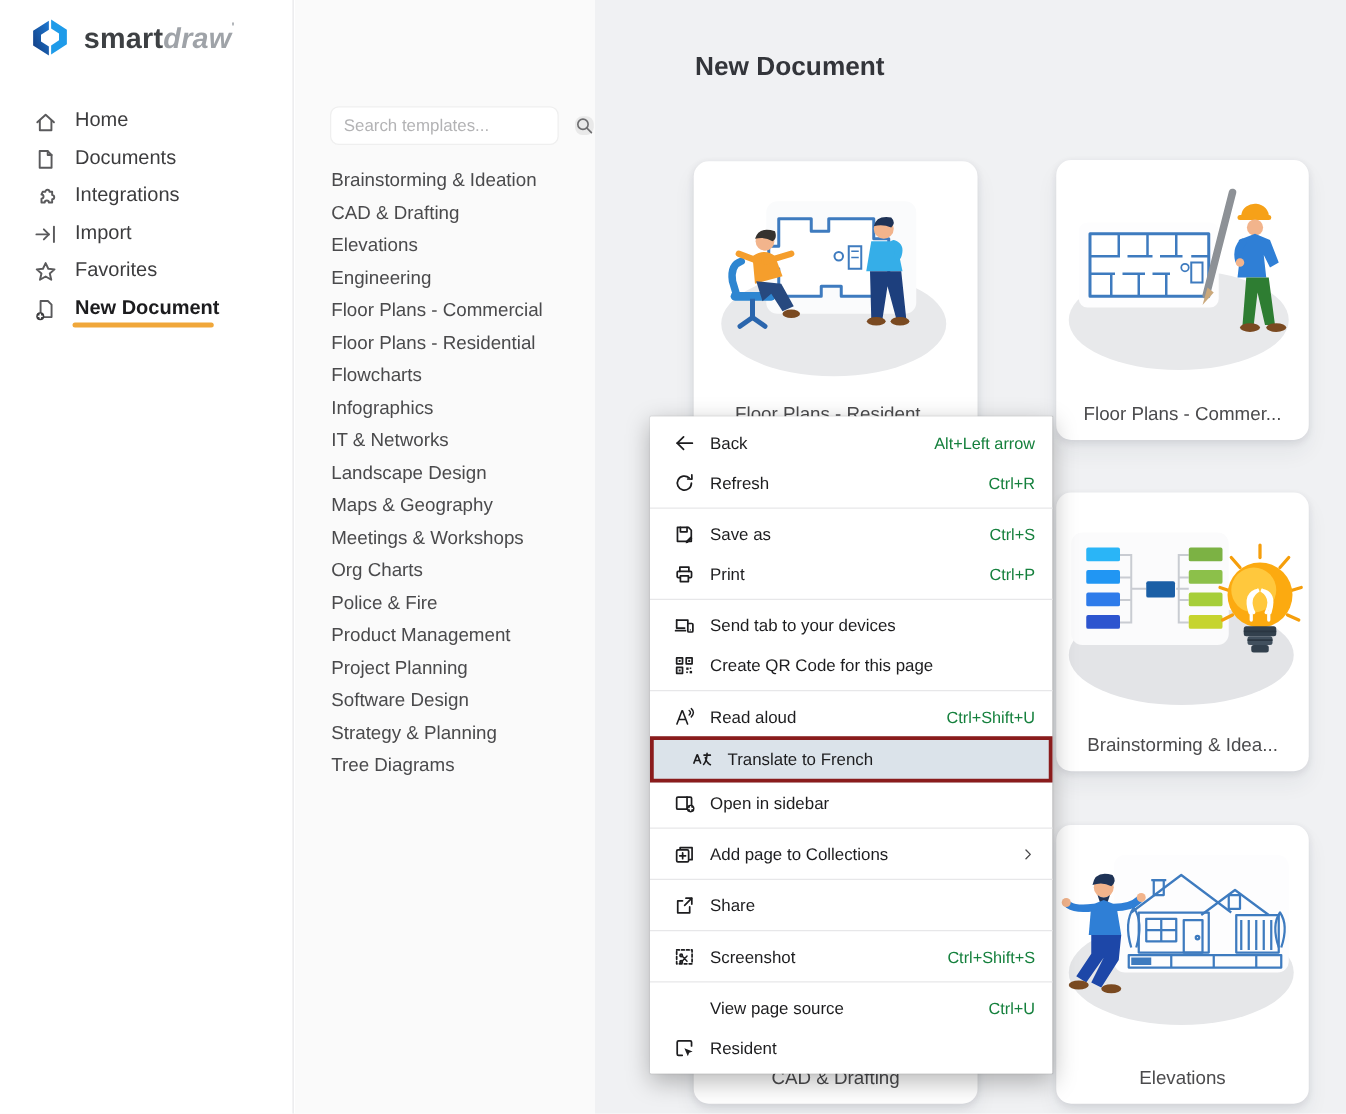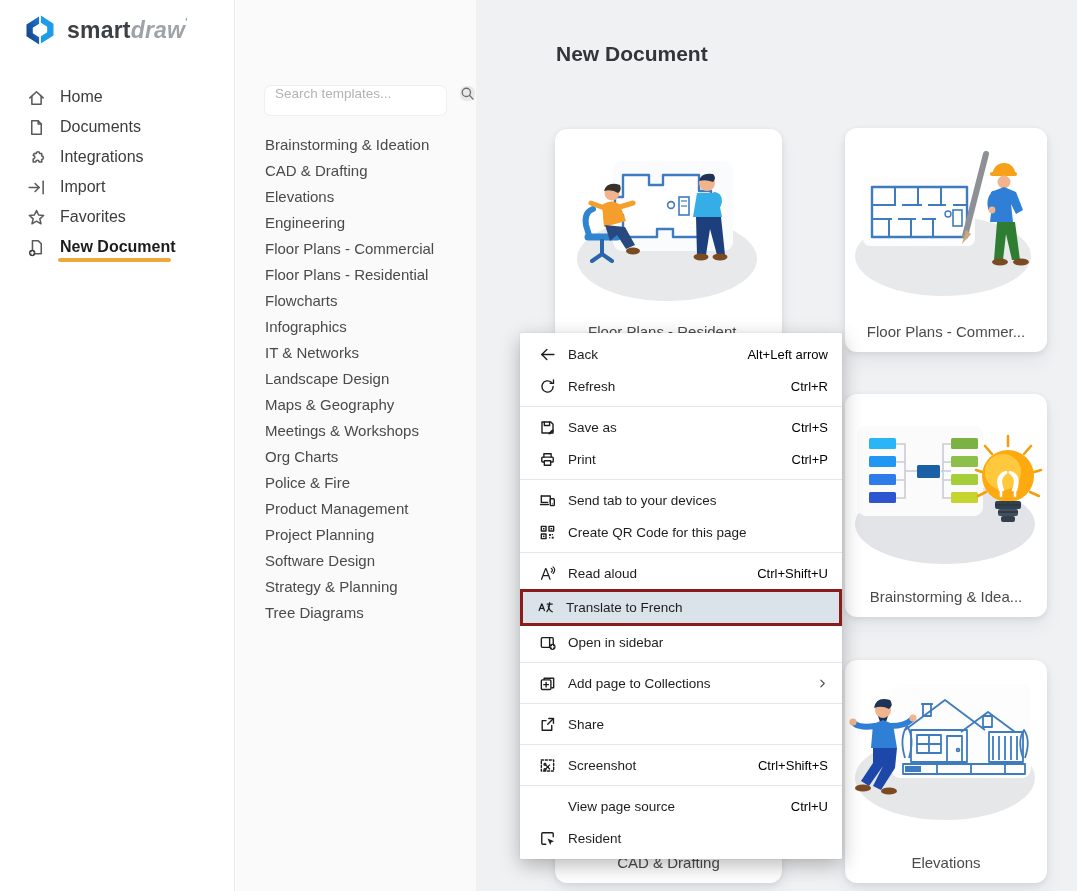--- a/index.html
+++ b/index.html
@@ -32,21 +32,21 @@
     position:absolute; left:58px; top:26px; width:113px; height:3.5px;
     background:#f0a73a; border-radius:2px;
   }
 
   
   .templates-col {
     position:absolute; left:236px; top:0; width:240px; height:891px; background:#fafafa;
   }
   .searchbox {
     position:absolute; left:29px; top:86px; width:181px; height:29px;
-    background:#ffffff; border-radius:6px; display:flex; align-items:flex-start;
+    background:#ffffff; border-radius:6px; display:flex; align-items:center;
     box-shadow:0 0 0 1px #efefef;
   }
   .searchbox input {
     flex:1; border:0; outline:none; background:transparent; padding:0 8px 0 10px;
     font-size:13.5px; color:#444; font-family:"Liberation Sans", sans-serif;
   }
   .searchbox input::placeholder { color:#b3b3b5; }
   .search-btn {
     width:33px; border:0; background:#e9e9e9; border-radius:6px; cursor:pointer;
     display:flex; align-items:center; justify-content:center; color:#6d6d6f;
@@ -85,25 +85,25 @@
     box-shadow:0 0 1px rgba(0,0,0,.25), 0 6px 20px rgba(0,0,0,.28);
     font-size:13.5px; color:#1d1d1f;
   }
   .menu-row {
     height:32px; display:flex; align-items:center; padding:0 14px 0 17px; gap:11px;
     cursor:pointer; white-space:nowrap;
   }
   .menu-row .m-ic { width:20px; height:18px; display:inline-flex; align-items:center; justify-content:center; color:#1d1d1f; flex:0 0 20px; }
   .menu-row .m-ic svg { width:17px; height:17px; }
   .menu-row .m-label { color:#1d1d1f; }
-  .menu-row .m-shortcut { margin-left:auto; color:#000000; font-size:13px; }
+  .menu-row .m-shortcut { margin-left:auto; color:#15803d; font-size:13px; }
   .menu-row .m-sub { margin-left:auto; color:#4a4a4c; display:inline-flex; }
   .menu-row .m-sub svg { width:11px; height:11px; }
   .menu-row.highlighted {
-    background:#dbe3ea; border:3px solid #8a1c1c; height:37px; padding-left:12px;
+    background:#dbe3ea; border:3px solid #8a1c1c; height:37px; padding-left:28px;
   }
   .menu-sep { height:1px; background:#e7e7e9; margin:4px 0; }
 </style>
 </head>
 <body>
 
 <aside class="sidebar">
   <div class="logo">
     <svg class="logo-mark" viewBox="0 0 40 40">
       <defs>

